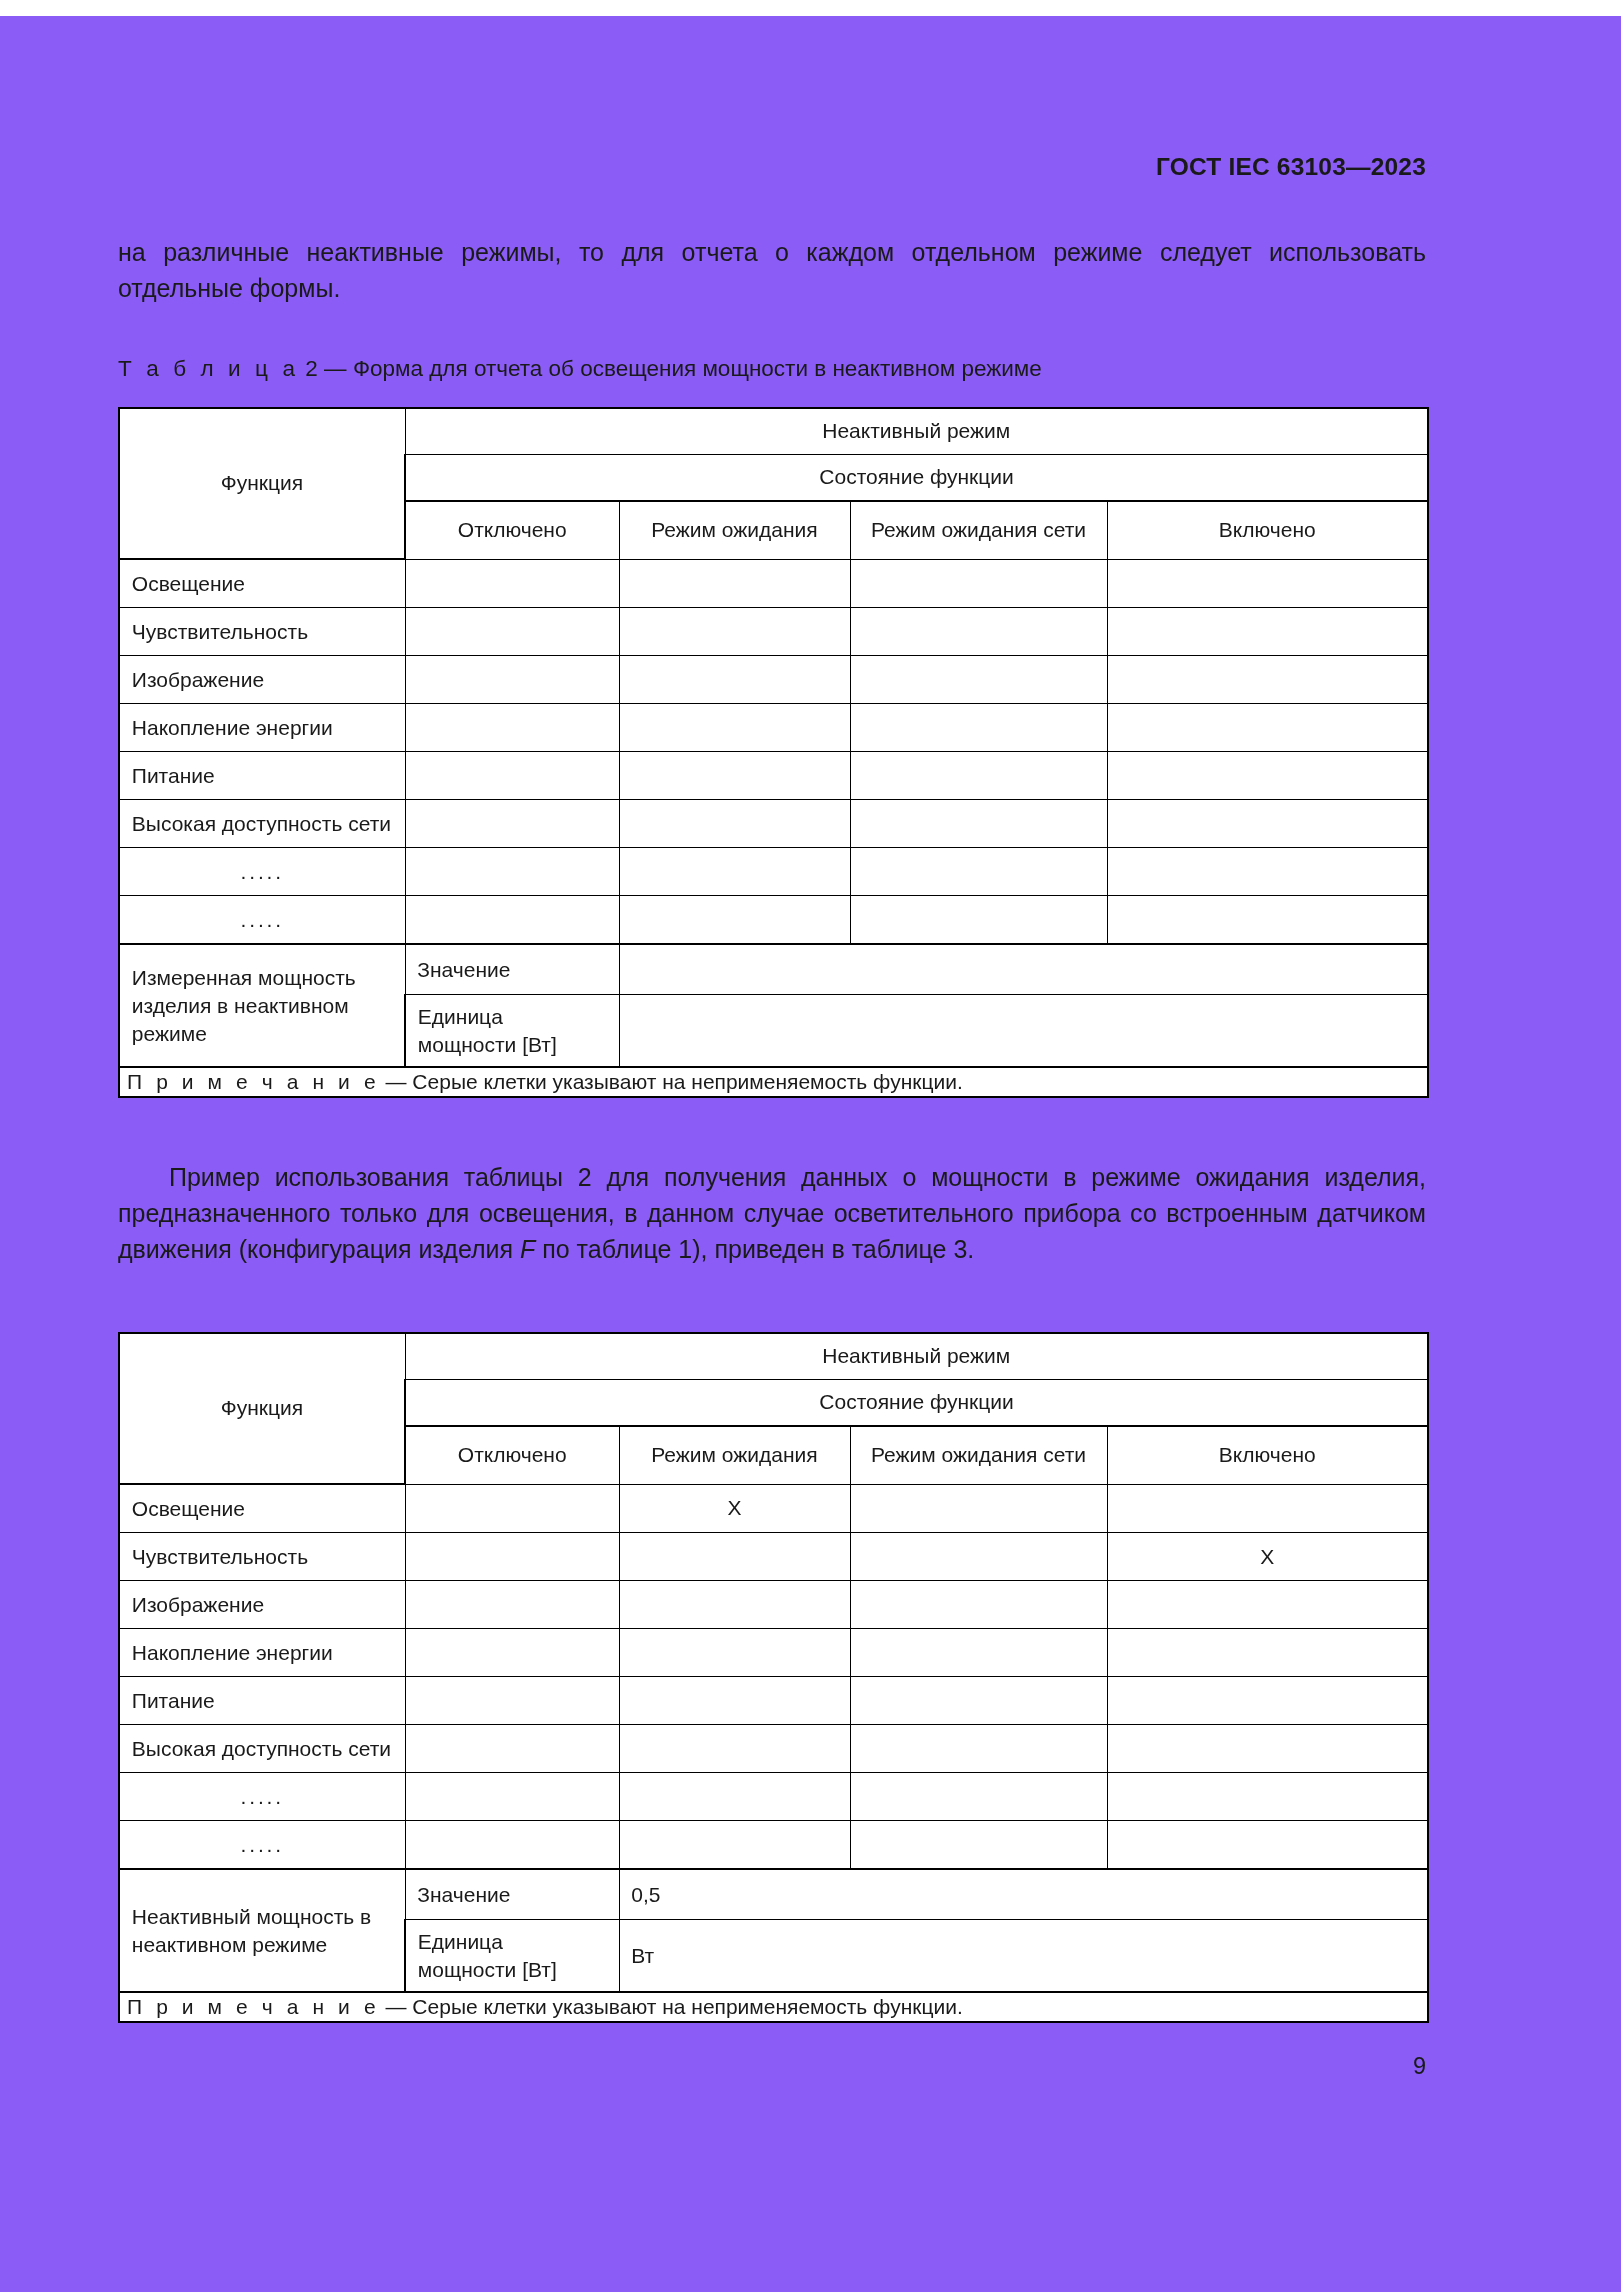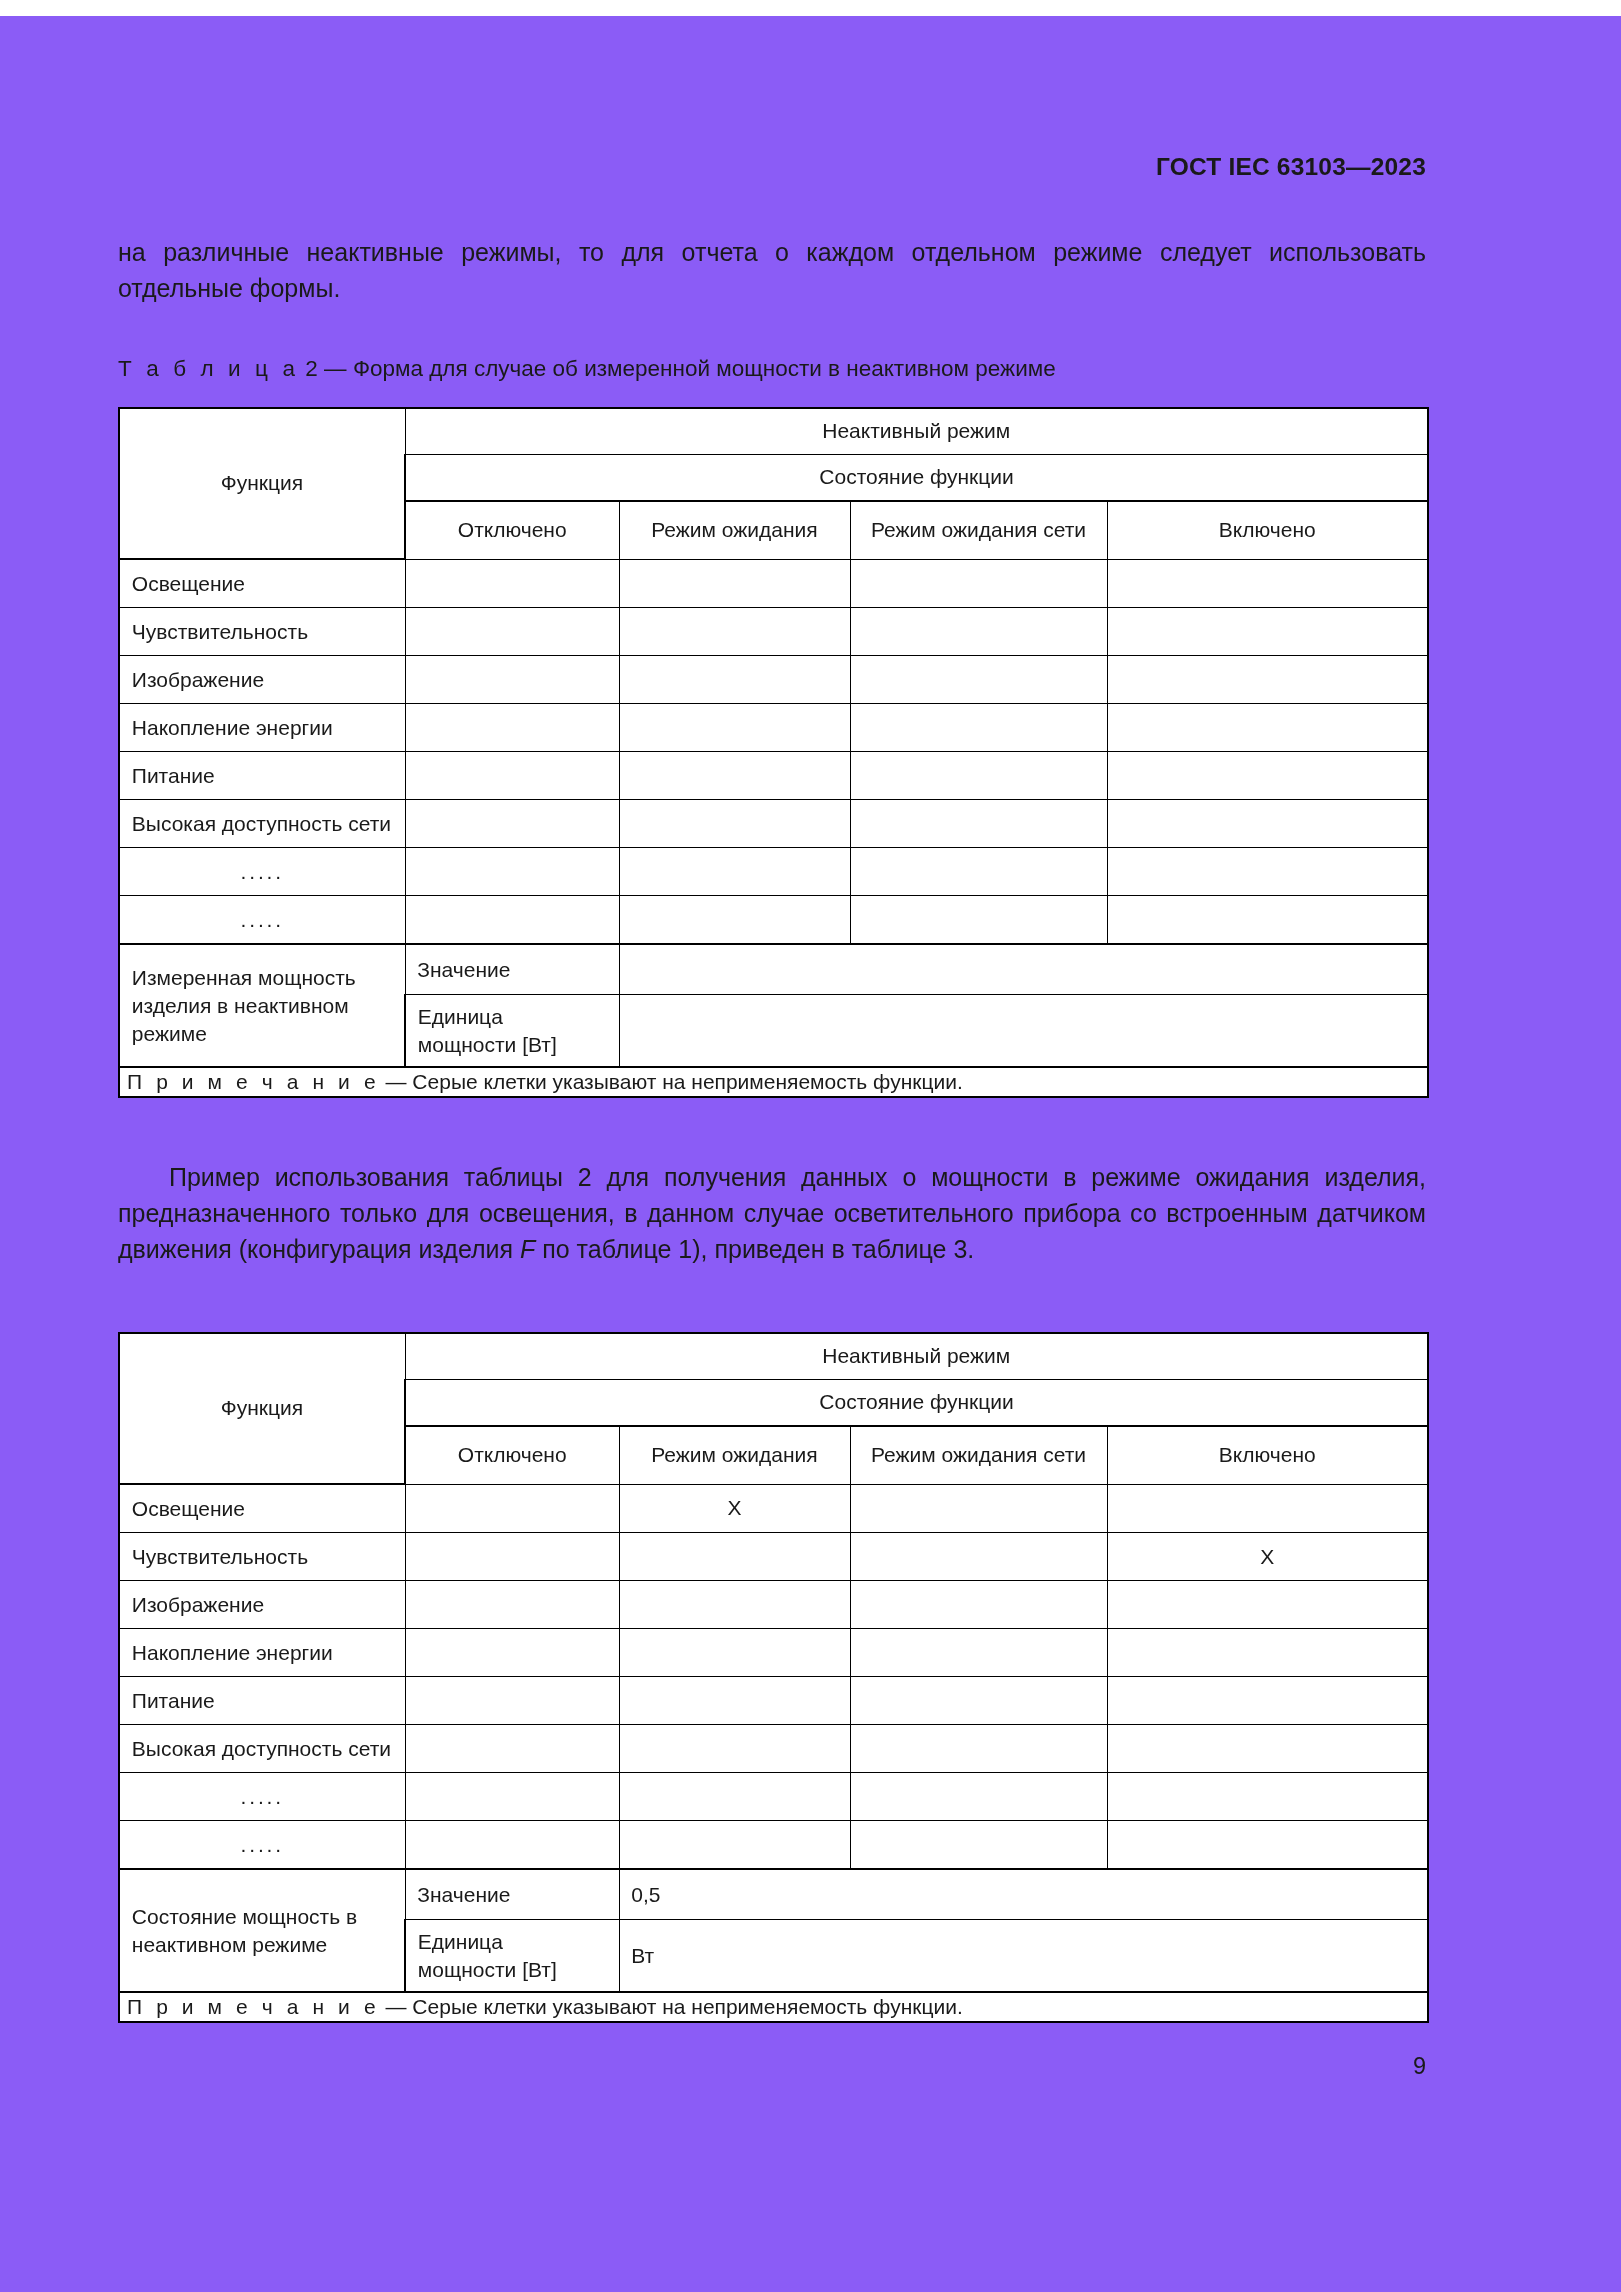--- a/index.html
+++ b/index.html
@@ -193,21 +193,21 @@
   <div class="content">
 
     <p class="body-text">на различные неактивные режимы, то для отчета о каждом отдельном режиме следует использовать отдельные формы.</p>
 
     <div class="spacer-1"></div>
 
     <p class="table-caption">
       <span class="cap-label">Т а б л и ц а</span>
       <span class="cap-num">2</span>
       <span>—</span>
-      <span>Форма для случае об измеренной мощности в неактивном режиме</span>
+      <span>Форма для отчета об освещения мощности в неактивном режиме</span>
     </p>
 
     <div class="spacer-2"></div>
 
     <table class="gost">
       <colgroup>
         <col class="c-func">
           <col class="c-off">
           <col class="c-sby">
           <col class="c-nsby">
@@ -390,21 +390,21 @@
         </tr>
         <tr>
           <td class="row-dots">.....</td>
           <td class="data-cell mark"></td>
           <td class="data-cell mark"></td>
           <td class="data-cell mark"></td>
           <td class="data-cell mark"></td>
         </tr>
 
         <tr>
-          <td class="sum-label" rowspan="2">Состояние мощность в неактивном режиме</td>
+          <td class="sum-label" rowspan="2">Неактивный мощность в неактивном режиме</td>
           <td class="sum-sub" style="height:49px">Значение</td>
           <td class="sum-val" colspan="3">0,5</td>
         </tr>
         <tr>
           <td class="sum-sub second" style="height:71px">Единица мощности [Вт]</td>
           <td class="sum-val second" colspan="3">Вт</td>
         </tr>
 
         <tr>
           <td class="note-cell" colspan="5">

